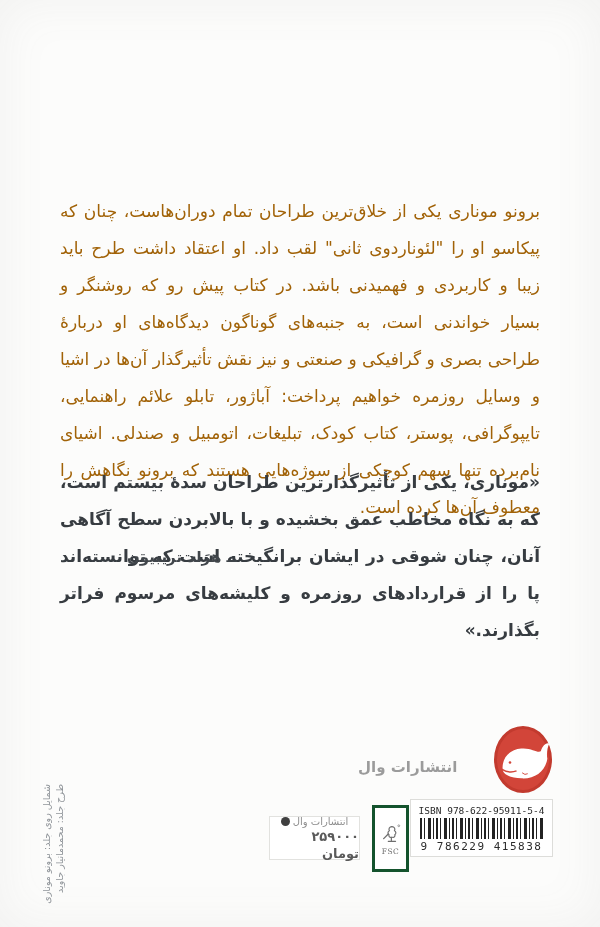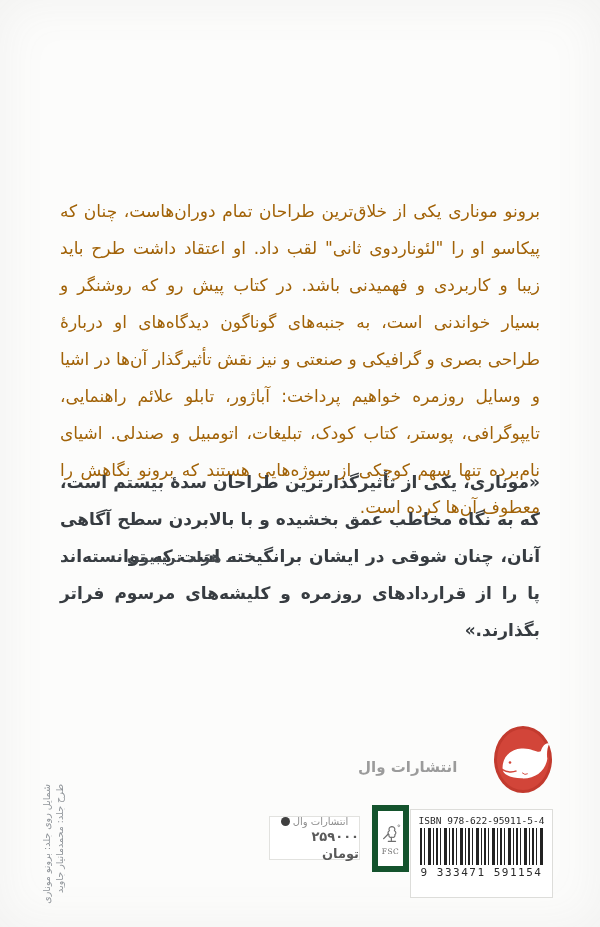--- a/index.html
+++ b/index.html
@@ -55,30 +55,30 @@
   }
   .mini-logo{
     width:9px;height:9px;border-radius:50%;background:#3f3f3f;
     display:inline-block;flex:0 0 auto;
   }
   .price-line{
     direction:rtl;font-size:13px;font-weight:bold;color:#5a5a5a;line-height:17px;
   }
   .fsc-box{
     position:absolute;left:372px;top:805px;width:37px;height:67px;
-    background:#fff;border:6px solid #14532d;
+    background:#fff;border:3px solid #14532d;
     display:flex;flex-direction:column;align-items:center;justify-content:center;gap:1px;
     box-sizing:border-box;
   }
   .fsc-label{font-size:7.5px;color:#6e6e6e;letter-spacing:0.5px;font-family:"DejaVu Serif",serif;}
   .barcode-box{
-    position:absolute;left:410px;top:799px;width:143px;height:89px;
+    position:absolute;left:410px;top:799px;width:143px;height:58px;
     background:#fff;border:1px solid #ddddda;
     box-sizing:border-box;padding:5px 6px 3px;
-    display:flex;flex-direction:column;margin-top:10px;
+    display:flex;flex-direction:column;
   }
   .isbn-label{
     font-family:"DejaVu Sans Mono",monospace;
     font-size:9.5px;color:#2b2b2b;text-align:center;white-space:nowrap;
   }
   .bars{
     height:37px;margin:2px 3px 0;
     background-image:repeating-linear-gradient(90deg,
       #222 0px,#222 2px,
       #fff 2px,#fff 4px,
@@ -146,21 +146,21 @@
       <path d="M13,5 C15.8,5 16.8,7.6 15.8,9.4 C17.6,10.2 17.8,12.8 16.2,13.8 C16.8,15.6 15.2,17.2 13.6,16.6" stroke="#6e6e6e" stroke-width="1.3" fill="none" stroke-linecap="round"></path>
       <path d="M9,21 L17,21" stroke="#6e6e6e" stroke-width="1.2" fill="none" stroke-linecap="round"></path>
       <circle cx="20.5" cy="4" r="1" stroke="#6e6e6e" stroke-width="0.7" fill="none"></circle>
     </svg>
     <div class="fsc-label">FSC</div>
   </div>
 
   <div class="barcode-box">
     <div class="isbn-label">ISBN 978-622-95911-5-4</div>
     <div class="bars"></div>
-    <div class="barcode-digits">9 333471 591154</div>
+    <div class="barcode-digits">9 786229 415838</div>
   </div>
 
   <div class="credits">
     <div class="credits-inner">
       <div>شمایل روی جلد: برونو موناری</div>
       <div>طرح جلد: محمدمانیار جاوید</div>
     </div>
   </div>
 
 </div>

